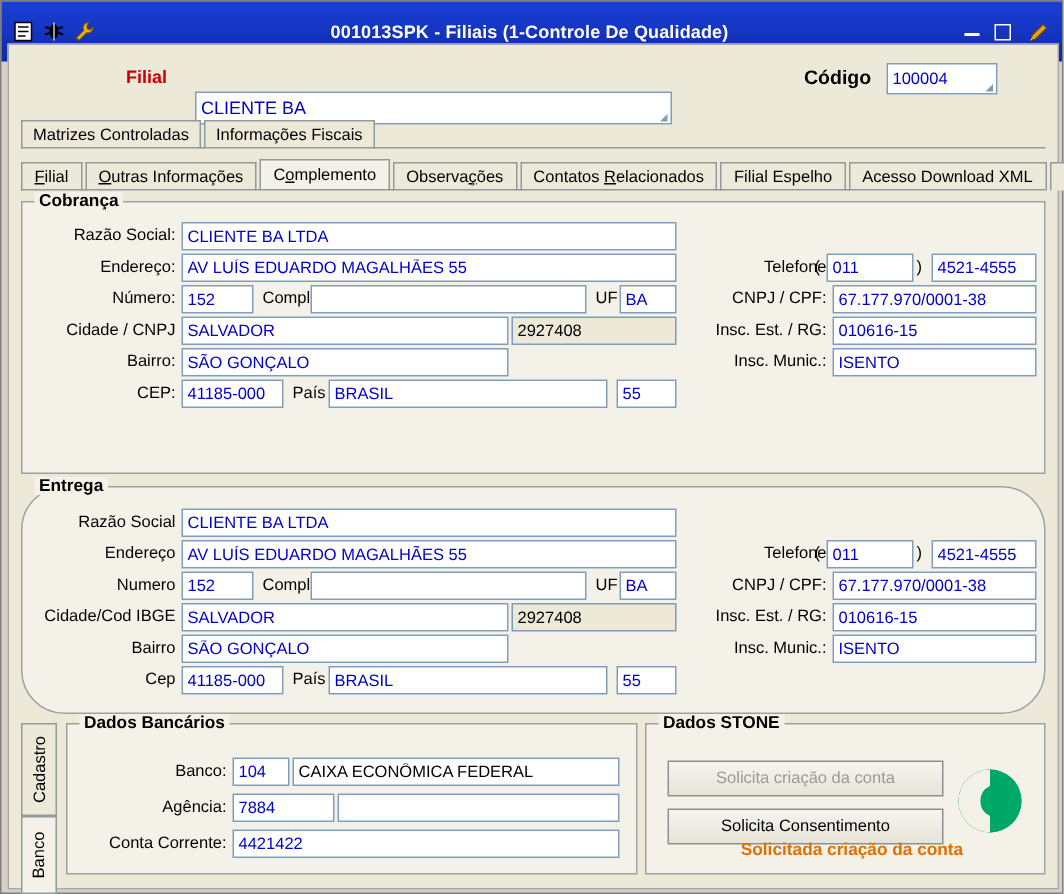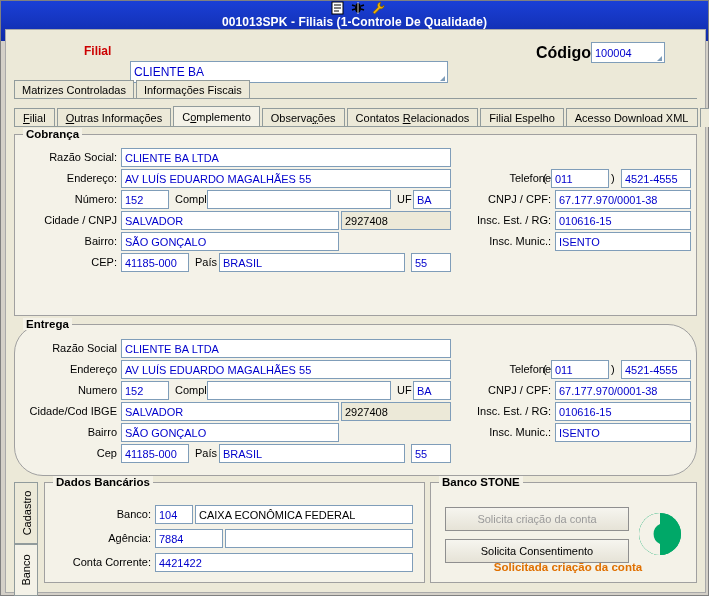--- a/index.html
+++ b/index.html
@@ -25,21 +25,20 @@
     box-sizing: border-box;
   }
   
   .titlebar {
     height: 40px;
     background: linear-gradient(to bottom, #1a3fd6 0%, #1535c0 50%, #0e2aa8 100%);
     display: flex;
     align-items: center;
     padding: 0 2px;
     box-sizing: border-box;
-    flex-direction: column;
   }
   .titlebar .tb-icons {
     display: flex;
     align-items: center;
     gap: 6px;
     padding-left: 6px;
   }
   .tb-icon {
     width: 14px; height: 14px;
     display: inline-block;
@@ -117,21 +116,21 @@
     position: absolute;
     left: 124px; top: 5px;
     width: 318px; height: 22px;
     font-size: 12px;
     margin-top: 20px;
   }
   .lbl-codigo {
     position: absolute;
     left: 530px; top: 8px;
     font-weight: bold;
-    font-size: 16px;
+    font-size: 13px;
     color: #000;
   }
   .corner-mark {
     position: absolute;
     right: 2px; bottom: 1px;
     width: 0; height: 0;
     border-left: 5px solid transparent;
     border-bottom: 5px solid #7f9db9;
   }
   
@@ -450,21 +449,21 @@
 
       <div class="lbl" style="left:10px; top:49px; width:96px;">Agência:</div>
       <input class="inp" style="position: absolute; left: 110px; top: 46px; width: 68px;" value="7884">
       <input class="inp" style="position: absolute; left: 180px; top: 46px; width: 188px;" value="">
 
       <div class="lbl" style="left:6px; top:73px; width:100px;">Conta Corrente:</div>
       <input class="inp" style="position: absolute; left: 110px; top: 70px; width: 258px;" value="4421422">
     </div>
 
     <div class="group" id="grp-stone">
-      <div class="g-title">Banco STONE</div>
+      <div class="g-title">Dados STONE</div>
 
       <div class="btn disabled" style="position:absolute; left:14px; top:24px; width:184px; height:24px; line-height:22px;">Solicita criação da conta</div>
 
       <div class="btn" style="position:absolute; left:14px; top:56px; width:184px; height:24px; line-height:22px;">Solicita Consentimento</div>
 
       <span class="stone-logo">
         <svg width="46" height="46" viewBox="0 0 46 46">
           <path d="M23 2 a21 21 0 0 1 0 42 a21 21 0 0 1 0 -42 z" fill="#00a868"></path>
           <path d="M23 2 a21 21 0 0 0 0 42 a14 14 0 0 0 0 -42 z" fill="#00a868"></path>
           <path d="M14 7 a21 21 0 0 0 0 32 z" fill="#ffffff" opacity="0"></path>

